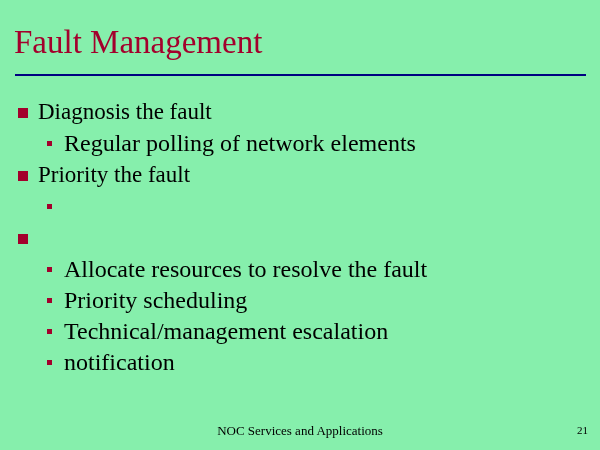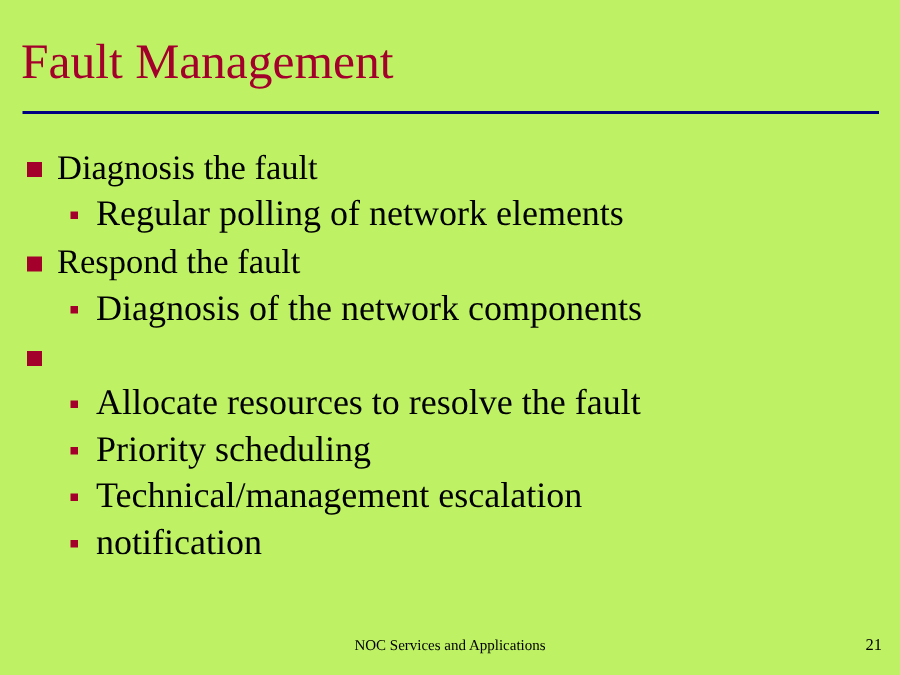--- a/index.html
+++ b/index.html
@@ -11,21 +11,21 @@
     width: 600px;
     height: 450px;
     background: #ffffff;
     font-family: "Liberation Serif", "DejaVu Serif", serif;
     overflow: hidden;
   }
   .slide {
     position: relative;
     width: 600px;
     height: 450px;
-    background: #bef264;
+    background: #86efac;
     box-sizing: border-box;
   }
 
   
   .slide-title {
     position: absolute;
     left: 14px;
     top: 22px;
     font-size: 33px;
     line-height: 40px;
@@ -107,21 +107,21 @@
     vertical-align: top;
   }
 
   
   .footer-center {
     position: absolute;
     left: 0;
     top: 425px;
     width: 600px;
     text-align: center;
-    font-size: 10px;
+    font-size: 13px;
     line-height: 12px;
     color: #000000;
     font-family: "Liberation Serif", "DejaVu Serif", serif;
   }
   .footer-page {
     position: absolute;
     right: 12px;
     top: 423px;
     font-size: 11px;
     line-height: 14px;
@@ -135,22 +135,22 @@
 
 <div class="slide">
 
   <h1 class="slide-title">Fault Management</h1>
 
   <div class="title-rule"></div>
 
   <div class="body-area">
       <div class="bullet-row lvl1"><span class="marker"></span><span class="txt">Diagnosis the fault</span></div>
       <div class="bullet-row lvl2"><span class="marker"></span><span class="txt">Regular polling of network elements</span></div>
-      <div class="bullet-row lvl1"><span class="marker"></span><span class="txt">Respond the fault</span></div>
-      <div class="bullet-row lvl2"><span class="marker"></span><span class="txt">Diagnosis of the network components</span></div>
+      <div class="bullet-row lvl1"><span class="marker"></span><span class="txt">Priority the fault</span></div>
+      <div class="bullet-row lvl2"><span class="marker"></span></div>
       <div class="bullet-row lvl1"><span class="marker"></span></div>
       <div class="bullet-row lvl2"><span class="marker"></span><span class="txt">Allocate resources to resolve the fault</span></div>
       <div class="bullet-row lvl2"><span class="marker"></span><span class="txt">Priority scheduling</span></div>
       <div class="bullet-row lvl2"><span class="marker"></span><span class="txt">Technical/management escalation</span></div>
       <div class="bullet-row lvl2"><span class="marker"></span><span class="txt">notification</span></div>
     </div>
 
   <div class="footer-center">NOC Services and Applications</div>
 
   <div class="footer-page">21</div>

